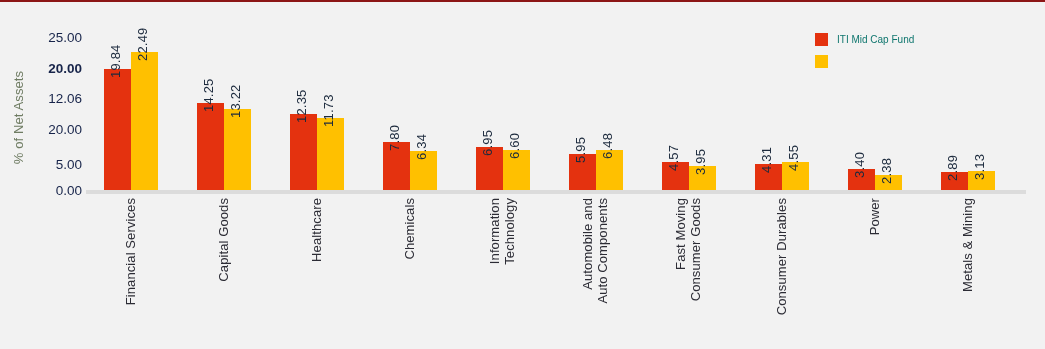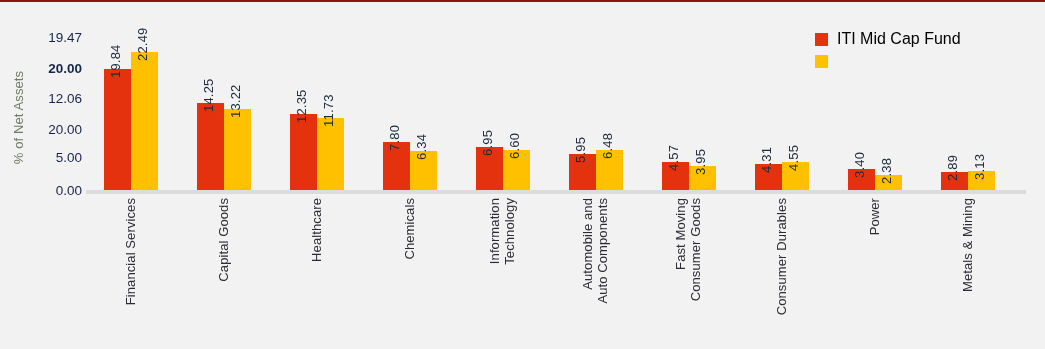--- a/index.html
+++ b/index.html
@@ -141,40 +141,40 @@
     align-items: center;
     height: 22px;
   }
   .legend-swatch {
     width: 13px;
     height: 13px;
     margin-right: 9px;
     flex: 0 0 auto;
   }
   .legend-text {
-    font-size: 16px;
-    color: #000000;
+    font-size: 10px;
+    color: #0f766e;
     white-space: nowrap;
   }
 </style>
 </head>
 <body>
 
 <div id="chart-root">
 
   <div id="top-rule"></div>
 
   <div id="y-axis-title">% of Net Assets</div>
 
   <div id="y-ticks">
-      <div class="y-tick" style="top: 37px;">19.47</div>
+      <div class="y-tick" style="top: 37px;">25.00</div>
       <div class="y-tick" style="top: 67.6px; font-weight: bold;">20.00</div>
       <div class="y-tick" style="top: 98.2px;">12.06</div>
       <div class="y-tick" style="top: 128.8px;">20.00</div>
-      <div class="y-tick" style="top: 157px;">5.00</div>
+      <div class="y-tick" style="top: 164px;">5.00</div>
       <div class="y-tick" style="top: 190px;">0.00</div>
     </div>
 
   <div id="plot-area">
     <div id="axis-line"></div>
   <div class="bar-group" style="left: 18px; width: 54px;">
         <div class="bar series-0" style="height: 121.421px; background: rgb(228, 50, 15);"></div>
         <div class="bar-label" style="left: 18.5px; top: 62.5792px;">19.84</div>
         <div class="bar series-1" style="height: 137.639px; background: rgb(255, 192, 0);"></div>
         <div class="bar-label" style="left: 45.5px; top: 46.3612px;">22.49</div>

